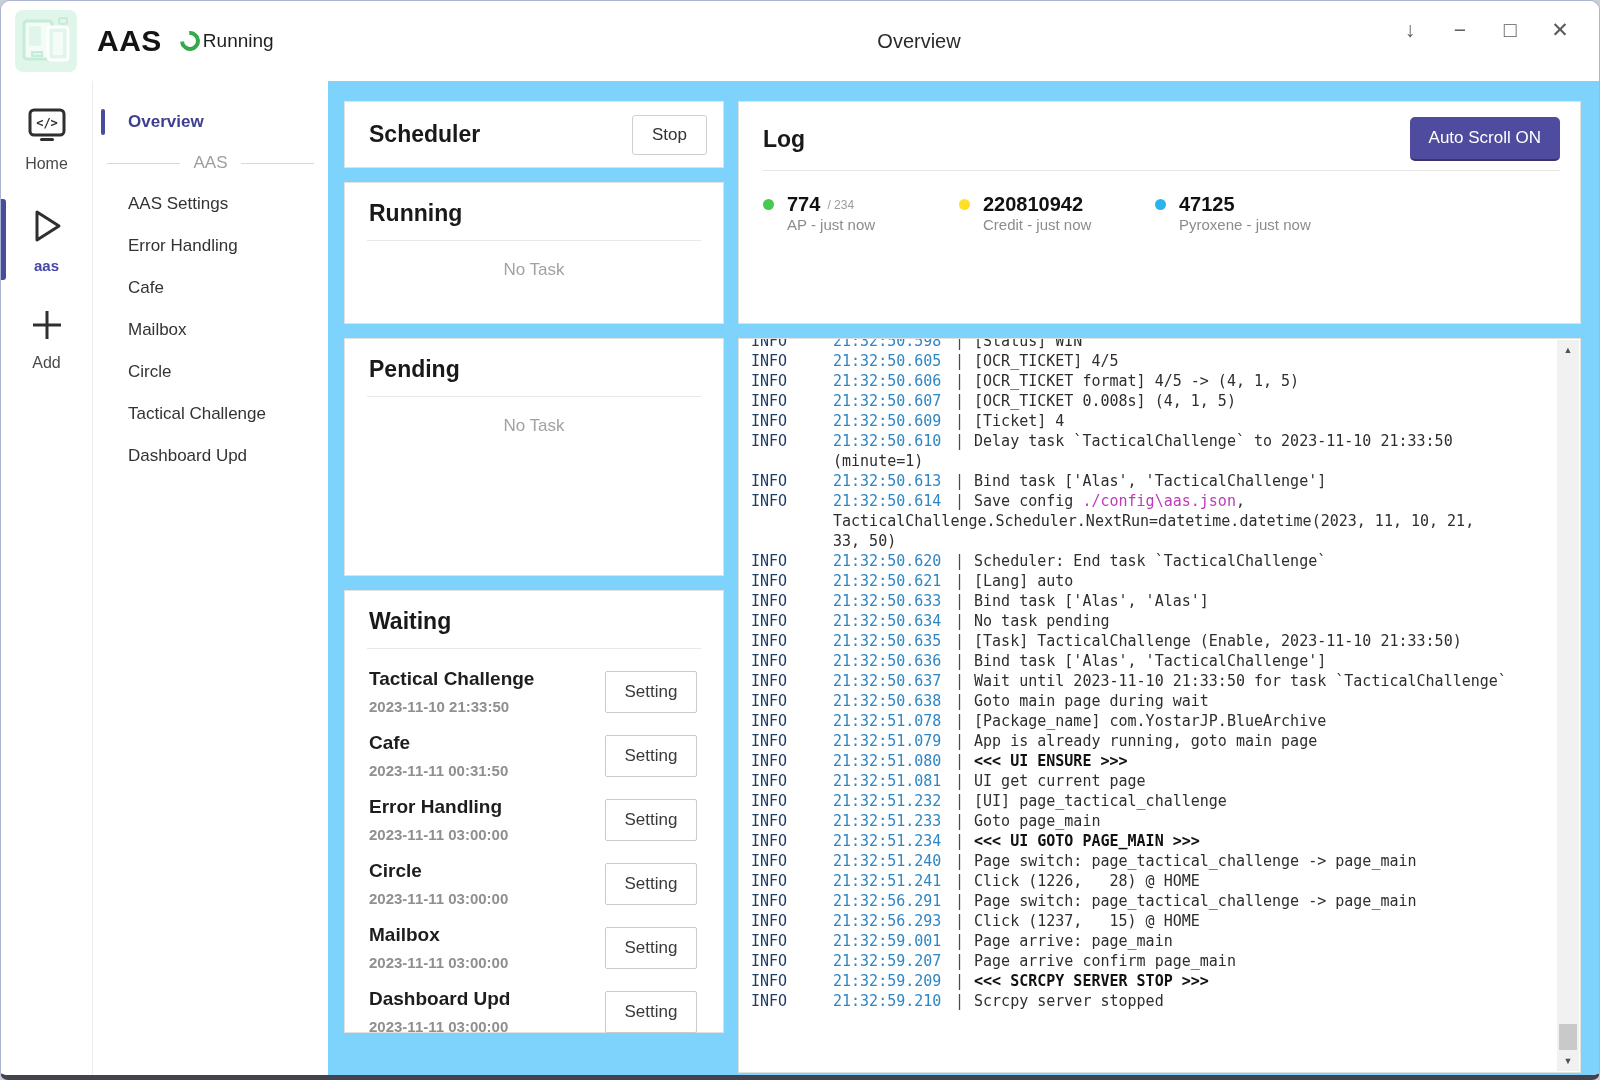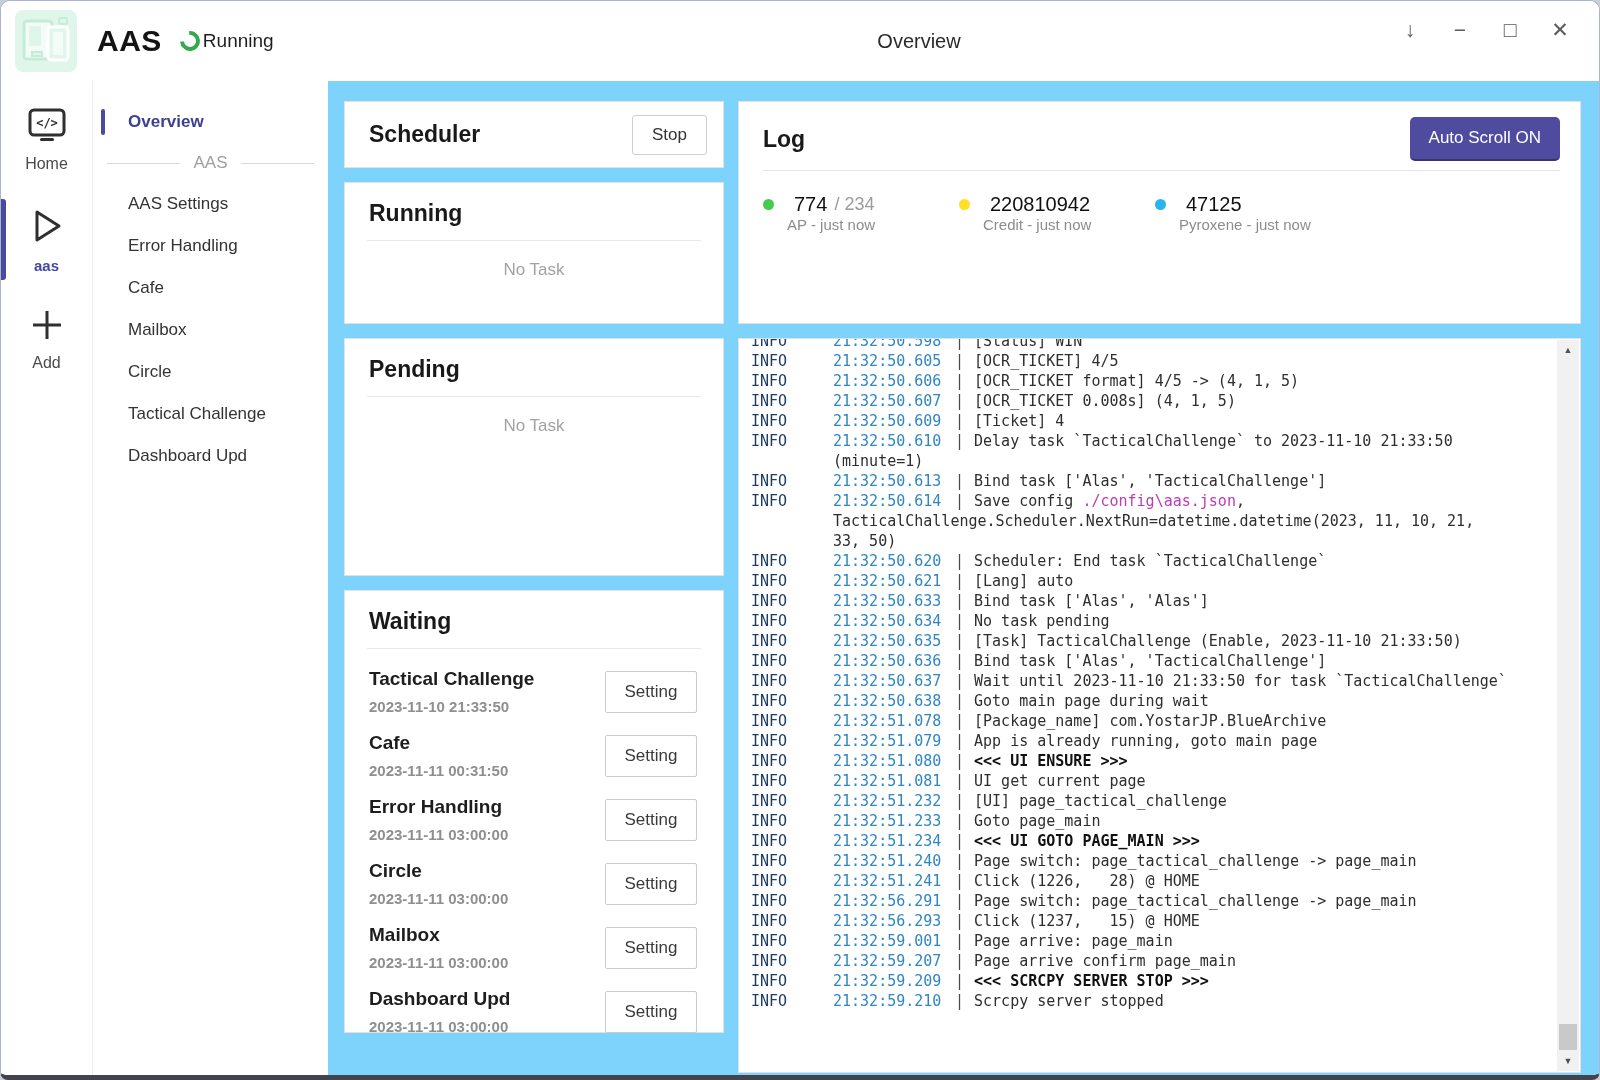--- a/index.html
+++ b/index.html
@@ -56,22 +56,22 @@
   .setting-btn{width:92px;height:42px;background:#fff;border:1px solid #cbcbcb;border-radius:2px;font-size:17px;color:#3a3a3a;font-family:inherit;cursor:pointer;}
   
   .log-card{height:223px;flex:0 0 auto;}
   .log-head{display:flex;align-items:center;justify-content:space-between;padding:12px 20px 0 24px;height:62px;}
   .autoscroll-btn{background:#4f4b9e;border:none;border-bottom:2px solid #37346f;border-radius:5px;color:#fff;font-size:17px;padding:11px 19px;font-family:inherit;cursor:pointer;}
   .log-div{height:1px;background:#e6e6e6;margin:6px 20px 0 24px;}
   .stats-row{display:flex;padding:22px 0 0 24px;}
   .stat{width:196px;}
   .stat-top{display:flex;align-items:center;}
   .dot{width:11px;height:11px;border-radius:50%;flex:0 0 auto;}
-  .stat-value{font-size:20px;font-weight:normal;color:#111;margin-left:20px;}
-  .stat-suffix{font-size:18px;color:#9b9b9b;margin-left:7px;}
+  .stat-value{font-size:20px;font-weight:bold;color:#111;margin-left:13px;}
+  .stat-suffix{font-size:12px;color:#9b9b9b;margin-left:7px;}
   .stat-label{font-size:15px;color:#8c8c8c;margin-left:24px;}
   
   .log-output{height:735px;position:relative;overflow:hidden;padding:0 30px 0 12px;}
   .log-content{margin-top:-8px;font-family:"DejaVu Sans Mono",monospace;font-size:15px;line-height:20px;white-space:pre;color:#2e2e2e;}
   .log-row{height:20px;}
   .lvl{display:inline-block;width:82px;color:#1d3c66;}
   .time{display:inline-block;width:120px;color:#2f86c3;}
   .pipe{color:#4a4a4a;margin:0 10px 0 2px;}
   .part-path{color:#bc3cb8;}
   .part-strong{font-weight:bold;color:#111;}

